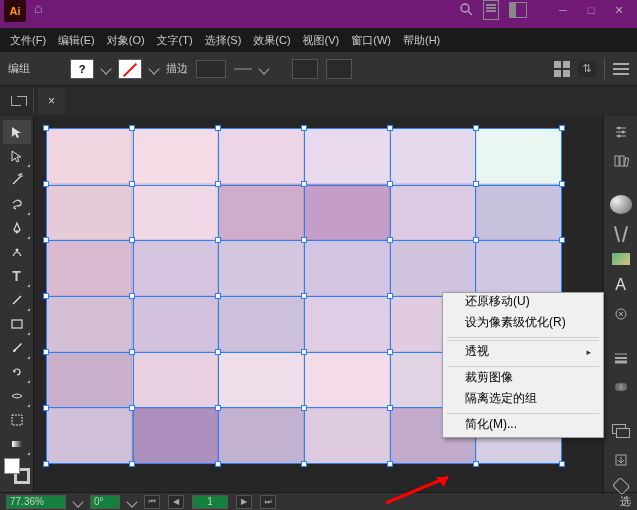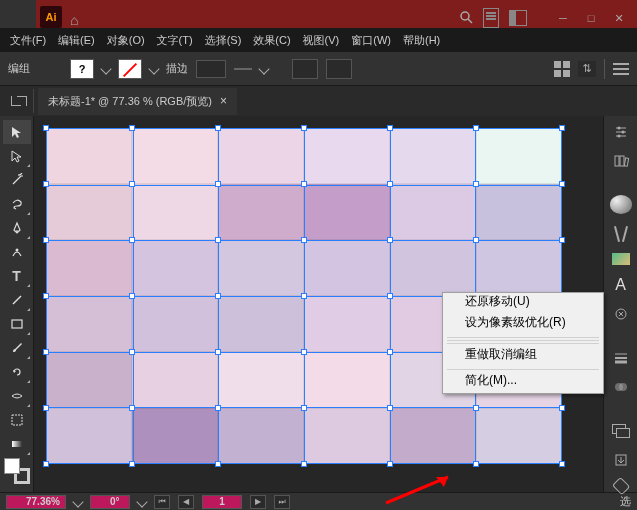--- a/index.html
+++ b/index.html
@@ -1,19 +1,19 @@
 <!DOCTYPE html>
 <html><head>
 <meta charset="utf-8">
 <style>
   * { box-sizing: border-box; margin: 0; padding: 0; font-family: "Microsoft YaHei", sans-serif; }
   body { width: 637px; height: 510px; background: #323232; color: #ccc; font-size: 11px; overflow: hidden; position: relative; }
   
   
-  .titlebar { height: 28px; background: #7f1d1d; display: flex; align-items: flex-end; padding: 0 4px; margin-left: 36px; }
+  .titlebar { height: 28px; background: #701a75; display: flex; align-items: flex-start; padding: 0 4px; }
   .ai-logo { width: 22px; height: 22px; background: #2d0709; color: #ff9a00; display: flex; align-items: center; justify-content: center; font-weight: bold; font-size: 11px; border-radius: 2px; }
   .home-icon { margin-left: 8px; color: #aaa; font-size: 14px; }
   .title-spacer { flex: 1; }
   .title-right { display: flex; align-items: center; gap: 10px; }
   .search-icon { font-size: 14px; color: #aaa; }
   .doc-icon { width: 16px; height: 20px; border: 1px solid #888; position: relative; }
   .doc-icon::after { content: ""; position: absolute; top: 3px; left: 2px; right: 2px; height: 2px; background: #888; box-shadow: 0 3px 0 #888, 0 6px 0 #888; }
   .layout-sw { width: 18px; height: 16px; border: 1px solid #888; position: relative; }
   .layout-sw::before { content:""; position:absolute; left:0; top:0; bottom:0; width:6px; background:#888; }
   .win-btns { display: flex; margin-left: 12px; }
@@ -82,21 +82,21 @@
   .ricon.gradient { background: linear-gradient(135deg, #5b8, #db7); width:18px; height:14px; }
   .ricon.letter { font-size: 16px; color: #ddd; }
   .ricon.layers { position:relative; }
   .ricon.layers span { position:absolute; width:14px; height:10px; border:1px solid #aaa; }
   .ricon.layers span:nth-child(1){ top:2px; left:2px; }
   .ricon.layers span:nth-child(2){ top:6px; left:6px; background:#323232; }
   .ricon.links { width:14px; height:14px; border:1px solid #aaa; border-radius:3px; transform: rotate(45deg); }
   
   
   .statusbar { height: 18px; background: #323232; display: flex; align-items: center; padding: 0 6px; gap: 8px; border-top: 1px solid #1a1a1a; }
-  .status-input { width: 60px; height: 14px; background: #be185d; border: 1px solid #555; color: #ccc; font-size: 10px; padding: 0 19px; display: flex; align-items: center; font-weight: bold; }
+  .status-input { width: 60px; height: 14px; background: #15803d; border: 1px solid #555; color: #ccc; font-size: 10px; padding: 0 3px; display: flex; align-items: center; }
   .nav-btn { width: 16px; height: 14px; background: #2a2a2a; border: 1px solid #555; display:flex; align-items:center; justify-content:center; font-size:8px; color:#aaa; }
   
   
   .ctxmenu { position: absolute; left: 442px; top: 292px; width: 162px; background: #f0f0f0; border: 1px solid #a0a0a0; box-shadow: 2px 2px 4px rgba(0,0,0,0.4); z-index: 100; }
   .ctx-item { padding: 0 12px 4px 22px; color: #000; font-size: 12px; position: relative; display: flex; justify-content: space-between; align-items: center; }
   .ctx-item.highlight { background: #91c9f7; }
   .ctx-item.redbox { outline: 2px solid red; outline-offset: -1px; }
   .ctx-sep { height: 1px; background: #d0d0d0; margin: 2px 4px; }
   .ctx-sub::after { content: "▸"; font-size: 9px; color: #333; }
   
@@ -165,21 +165,20 @@
   <span style="width:1px;height:20px;background:#555"></span>
   <div class="menu-lines"></div>
 </div>
 
 <div class="tabbar">
   <div class="doc-toggle">
     <span class="dtog"></span>
       <span class="dtog2"></span>
   </div>
   <div class="tab">
-    <span>未标题-1* @ 77.36 % (RGB/预览)</span>
     <span class="tab-close">×</span>
   </div>
   <div class="tab-spacer"></div>
 </div>
 
 <div class="workspace">
 
   <div class="toolbox">
     <div class="tool sel">
         <svg width="14" height="14">
@@ -440,22 +439,26 @@
   <div class="nav-btn">⏭</div>
   <div style="flex:1"></div>
   <span>选</span>
 </div>
 
 <div class="ctxmenu">
   <div class="ctx-item">还原移动(U)</div>
   <div class="ctx-item">设为像素级优化(R)</div>
   <div class="ctx-sep"></div>
   <div class="ctx-sep"></div>
+  <div class="ctx-item ctx-sub">
+      <span>透视</span>
+    </div>
   <div class="ctx-sep"></div>
-  <div class="ctx-item">重做取消编组</div>
+  <div class="ctx-item">裁剪图像</div>
+  <div class="ctx-item">隔离选定的组</div>
   <div class="ctx-sep"></div>
   <div class="ctx-item">简化(M)...</div>
 </div>
 
 <div class="arrow">
   <svg width="80" height="30">
     <line x1="0" y1="28" x2="62" y2="2" stroke="red" stroke-width="3"></line>
     <polygon points="62,2 50,2 58,12" fill="red"></polygon>
   </svg>
 </div>

